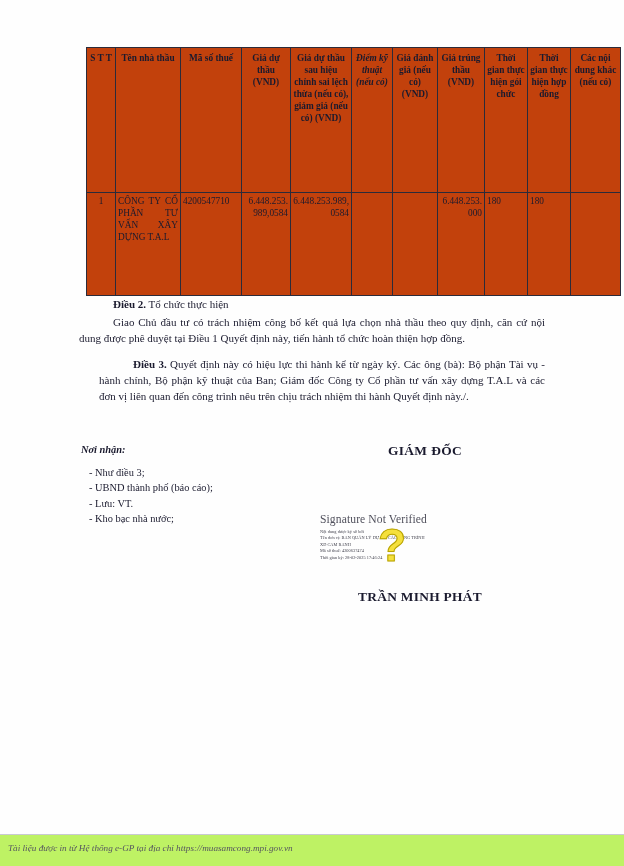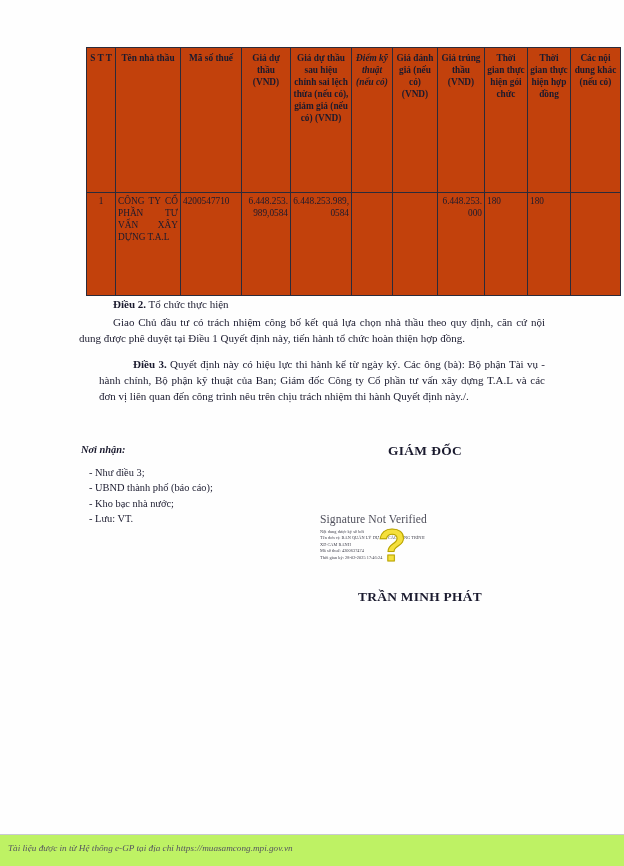--- a/index.html
+++ b/index.html
@@ -230,22 +230,22 @@
       <span class="art">Điều 3.</span>
       <span>Quyết định này có hiệu lực thi hành kể từ ngày ký. Các ông (bà): Bộ phận Tài vụ - hành chính, Bộ phận kỹ thuật của Ban; Giám đốc Công ty Cổ phần tư vấn xây dựng T.A.L và các đơn vị liên quan đến công trình nêu trên chịu trách nhiệm thi hành Quyết định này./.</span>
     </p>
   </div>
 
   <div class="noinhan">
     <div class="hdr">Nơi nhận:</div>
     <ul>
       <li>- Như điều 3;</li>
       <li>- UBND thành phố (báo cáo);</li>
+      <li>- Lưu: VT.</li>
       <li>- Kho bạc nhà nước;</li>
-      <li>- Lưu: VT.</li>
     </ul>
   </div>
 
   <div class="sig-title">GIÁM ĐỐC</div>
 
   <div class="sig-stamp">
     <div class="verif">Signature Not Verified</div>
     <div class="lines">
       <div>Nội dung được ký số bởi</div>
       <div>Tên đơn vị: BAN QUẢN LÝ DỰ ÁN CÁC CÔNG TRÌNH</div>

